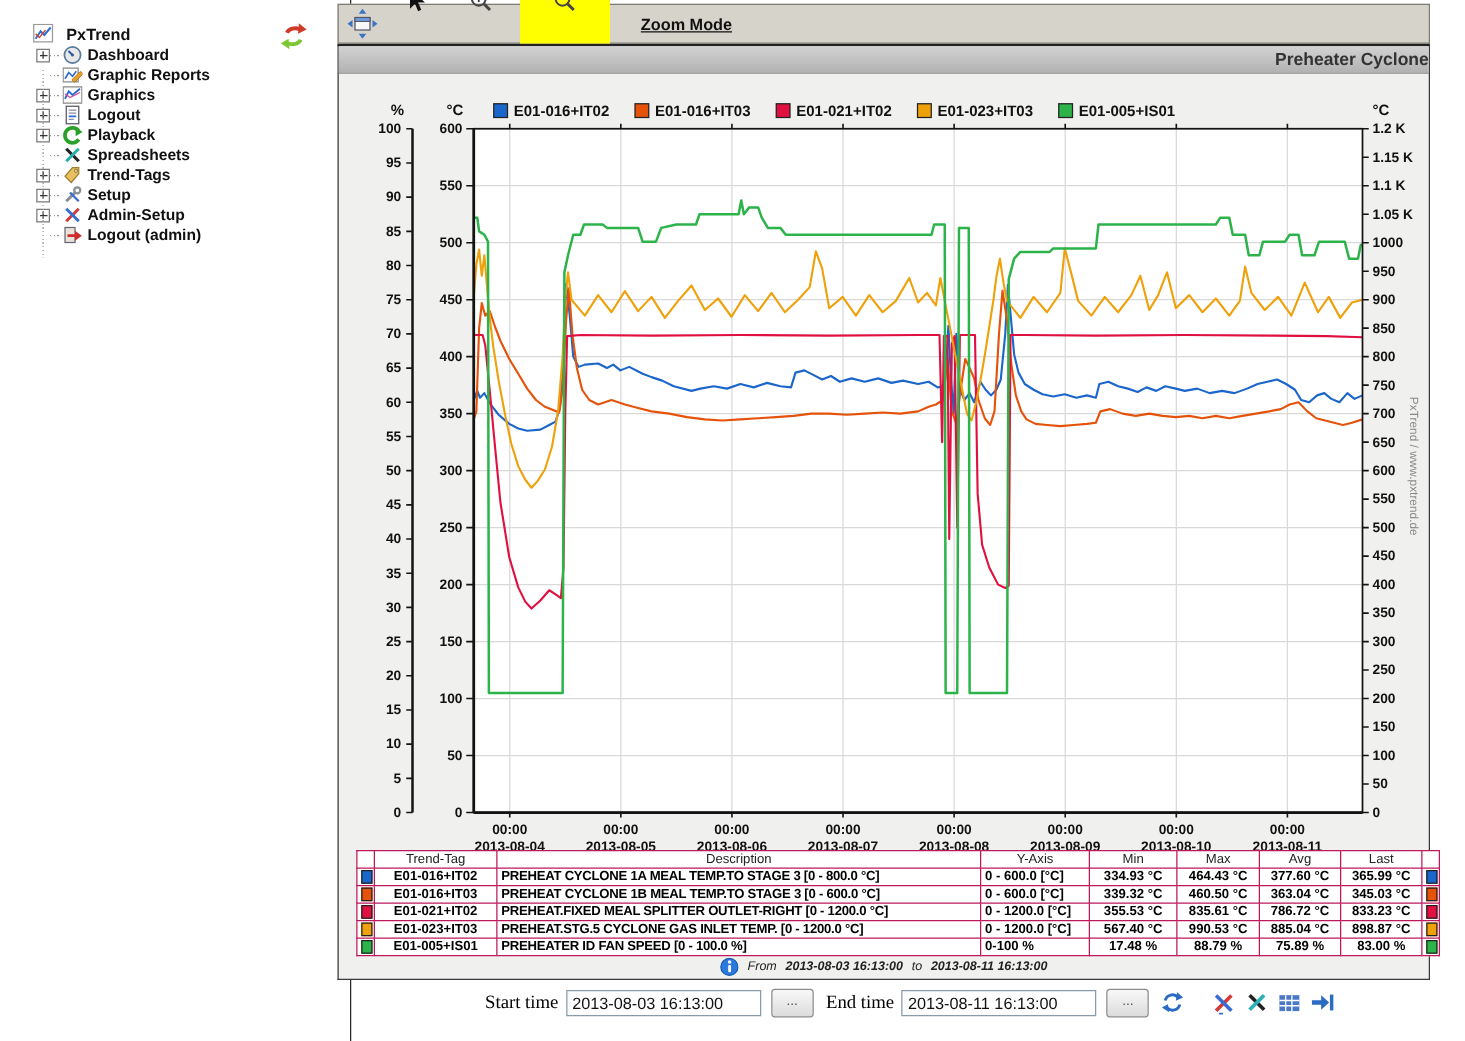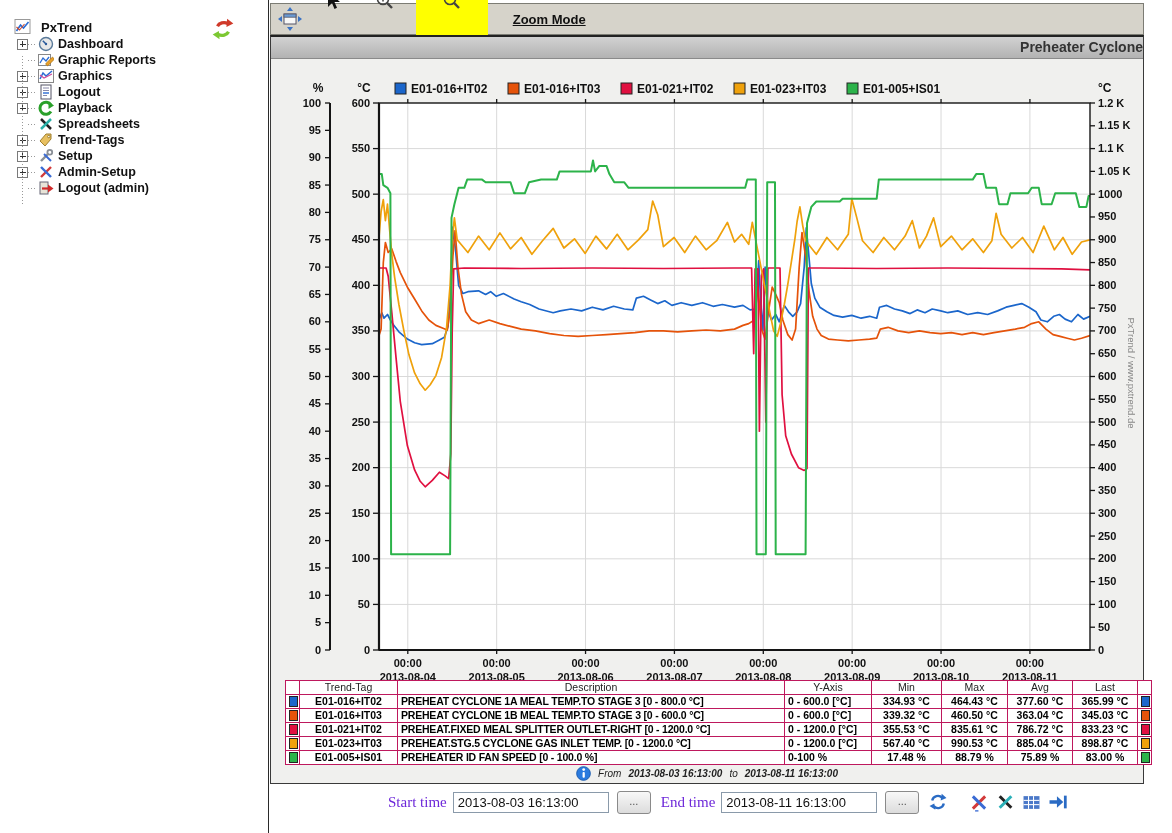--- a/index.html
+++ b/index.html
@@ -1,19 +1,19 @@
 <!DOCTYPE html>
 <html><head>
 <meta charset="utf-8">
 <style>
   html,body{margin:0;padding:0;background:#fff;}
   .screen{position:relative;width:1172px;height:833px;background:#fff;overflow:hidden;
           font-family:"Liberation Sans",sans-serif;}
   
-  .sidebar{position:absolute;left:4px;top:0;width:265px;height:833px;background:#fff;
+  .sidebar{position:absolute;left:16px;top:0;width:265px;height:833px;background:#fff;
            border-right:1px solid #2a2a2a;box-sizing:border-box;}
   .tree{position:absolute;left:0;top:18px;width:100%;}
   .tree-root{display:flex;align-items:center;gap:6px;padding-left:10px;height:18px;
              font-size:13px;font-weight:bold;color:#111;}
   .trow{display:flex;align-items:center;height:16px;padding-left:13px;font-size:12.5px;
         font-weight:bold;color:#111;cursor:default;position:relative;}
   .exp{width:9px;height:9px;border:1px solid #7a7a7a;background:#fff;position:relative;
        box-sizing:content-box;flex:none;}
   .exp::before{content:"";position:absolute;left:1.5px;right:1.5px;top:4px;height:1px;background:#333;}
   .exp::after{content:"";position:absolute;top:1.5px;bottom:1.5px;left:4px;width:1px;background:#333;}
@@ -47,21 +47,21 @@
   td.c-yaxis{text-align:left;font-weight:bold;}
   td.c-num{text-align:center;font-weight:bold;}
   td.c-sw{padding:0;}
   td.c-sw div{width:9px;height:11px;margin:0 auto;border:1px solid #222;box-sizing:border-box;}
   
   .info-line{position:absolute;left:0;top:729px;width:100%;display:flex;justify-content:center;
              align-items:center;gap:7px;font-size:10px;font-style:italic;color:#222;}
   .info-line .dt{font-weight:bold;}
   
   .controls{display:flex;align-items:center;margin-top:6px;padding-left:118px;height:24px;gap:0;}
-  .ctl-label{font-family:"Liberation Serif",serif;font-size:15px;color:#6d28d9;margin-right:6px;}
+  .ctl-label{font-family:"Liberation Serif",serif;font-size:15px;color:#000000;margin-right:6px;}
   .ctl-input{width:146px;height:19px;border:1px solid #8a9aaa;background:#fff;font-size:13px;
              font-family:"Liberation Sans",sans-serif;padding:0 4px;box-sizing:content-box;color:#111;}
   .ctl-btn{width:32px;height:21px;margin:0 10px 0 8px;background:linear-gradient(#f8f8f8,#dcdcdc);
            border:1px solid #8a8a8a;border-radius:3px;font-size:11px;color:#555;line-height:18px;
            text-align:center;cursor:pointer;}
   .ico{display:inline-flex;align-items:center;justify-content:center;cursor:pointer;}
   .gap20{width:22px;}
   .gap6{width:7px;}
 </style>
 </head>

